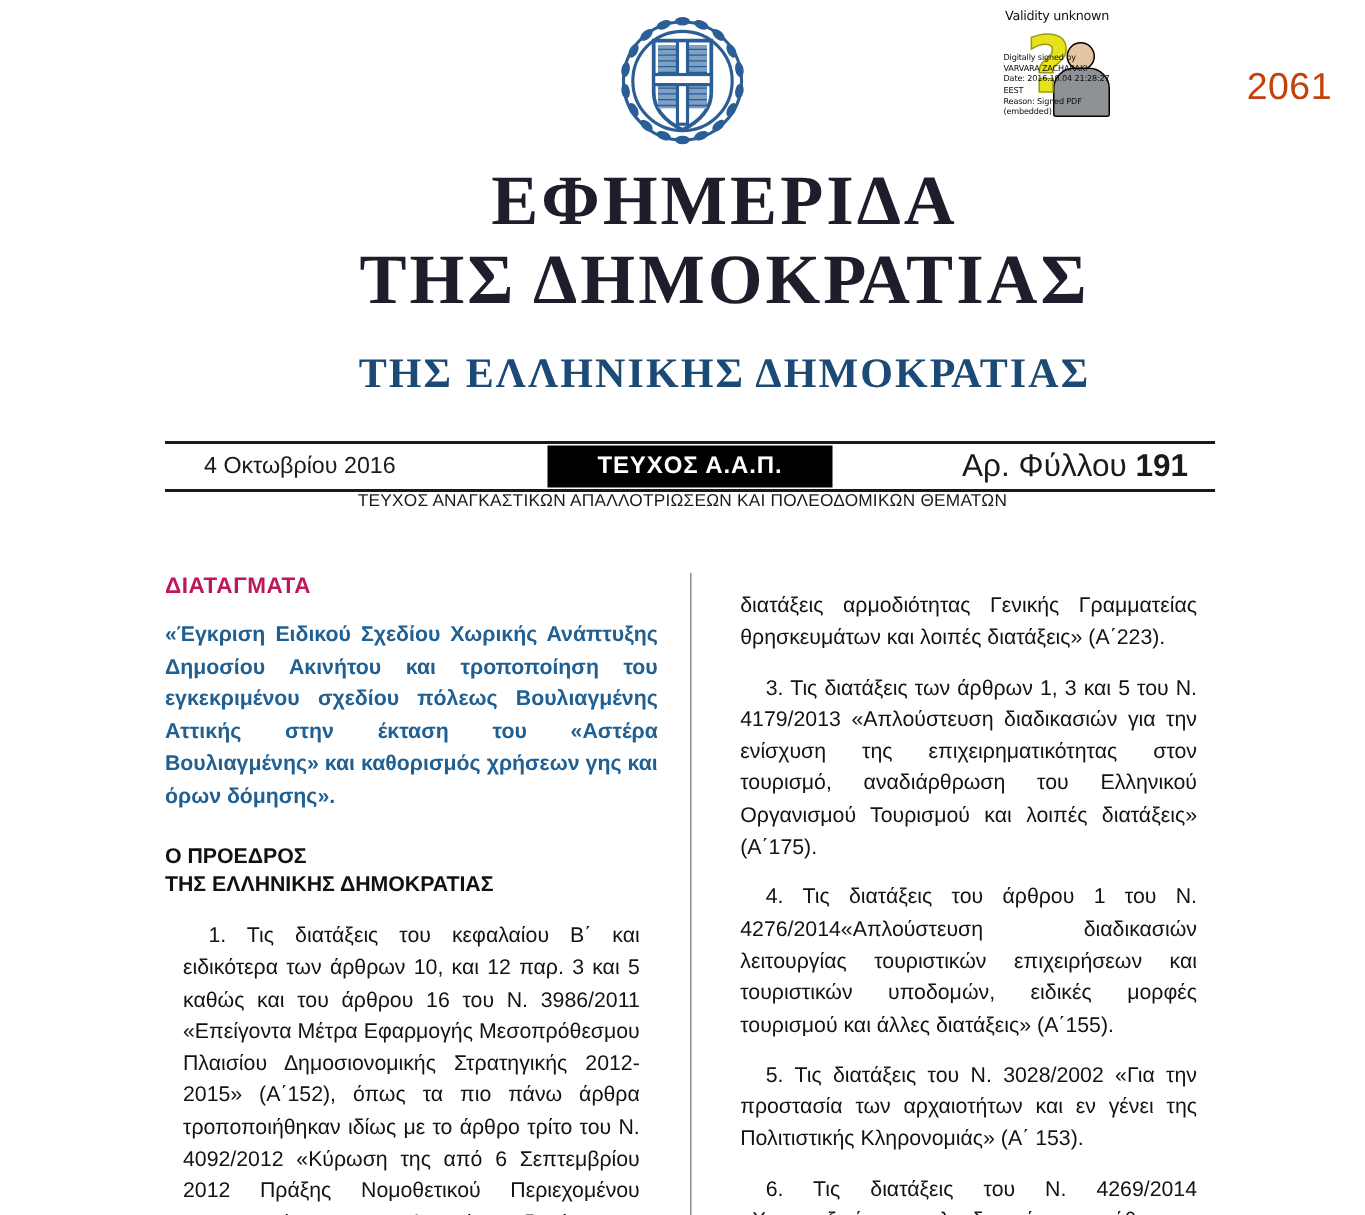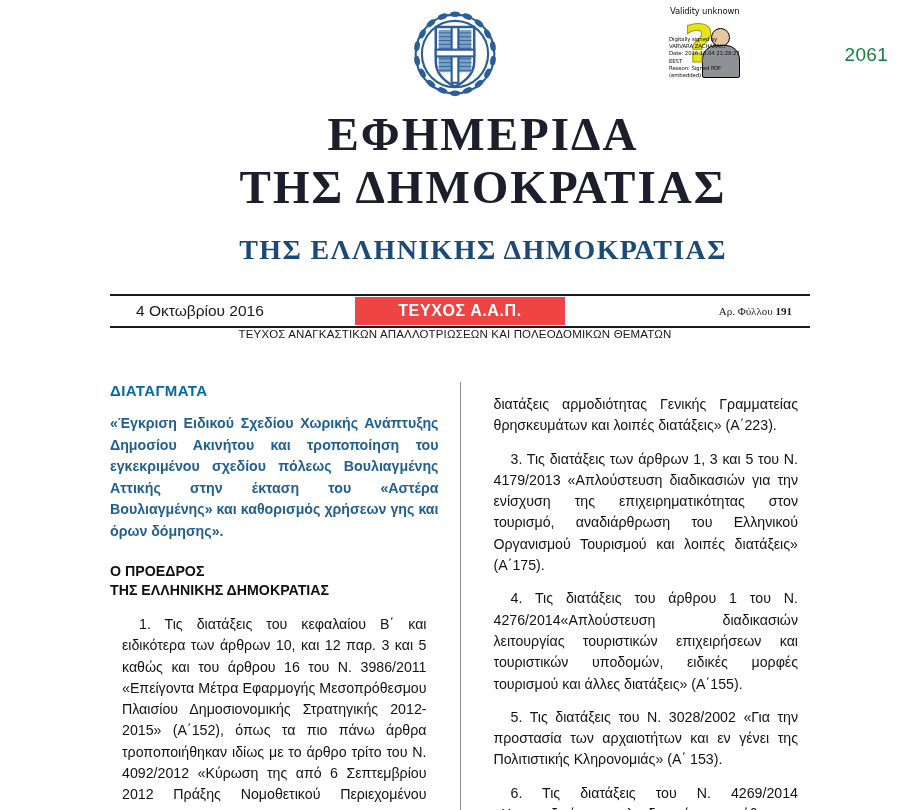--- a/index.html
+++ b/index.html
@@ -15,22 +15,22 @@
     color: #1a1a1a;
     position: relative;
   }
 
   
   .page-number {
     position: absolute;
     top: 44px;
     right: 22px;
     font-family: "Liberation Sans", sans-serif;
-    font-size: 19px;
-    color: #15803d;
+    font-size: 25px;
+    color: #c2410c;
     letter-spacing: .3px;
     margin-left: 43px;
   }
 
   
   .sig-stamp {
     position: absolute;
     top: 8px;
     left: 648px;
     width: 78px;
@@ -164,35 +164,35 @@
     font-family: "Liberation Sans", sans-serif;
     font-size: 15.5px;
     color: #1a1a1a;
     padding-left: 26px;
   }
   .info-badge {
     position: absolute;
     left: 50%;
     transform: translateX(-50%);
     top: 1px;
-    width: 210px;
+    width: 190px;
     height: 28px;
-    background: #ef4444;
+    background: #000000;
     color: #ffffff;
     font-family: "Liberation Sans", sans-serif;
     font-size: 16px;
     font-weight: bold;
     letter-spacing: .6px;
     display: flex;
     align-items: center;
     justify-content: center;
   }
   .info-issue {
-    font-family: Liberation Serif, serif;
-    font-size: 11px;
+    font-family: Liberation Sans, sans-serif;
+    font-size: 21px;
     color: #1a1a1a;
     padding-right: 18px;
   }
   .info-issue b { font-weight: bold; }
   .infobar-sub {
     position: absolute;
     top: 328px;
     left: 0;
     width: 910px;
     text-align: center;
@@ -222,21 +222,21 @@
     border-left: 1px solid #8c8c8c;
     margin: 0 9px;
     height: 428px;
   }
   .col-right { padding-left: 12px; }
 
   .section-title {
     font-family: "Liberation Sans", sans-serif;
     font-size: 15px;
     font-weight: bold;
-    color: #0369a1;
+    color: #be185d;
     letter-spacing: .4px;
     margin: 0 0 14px 0;
   }
   .decree-title {
     font-family: "Liberation Sans", sans-serif;
     font-size: 14.2px;
     font-weight: bold;
     color: #1f5f92;
     line-height: 21.5px;
     text-align: justify;

